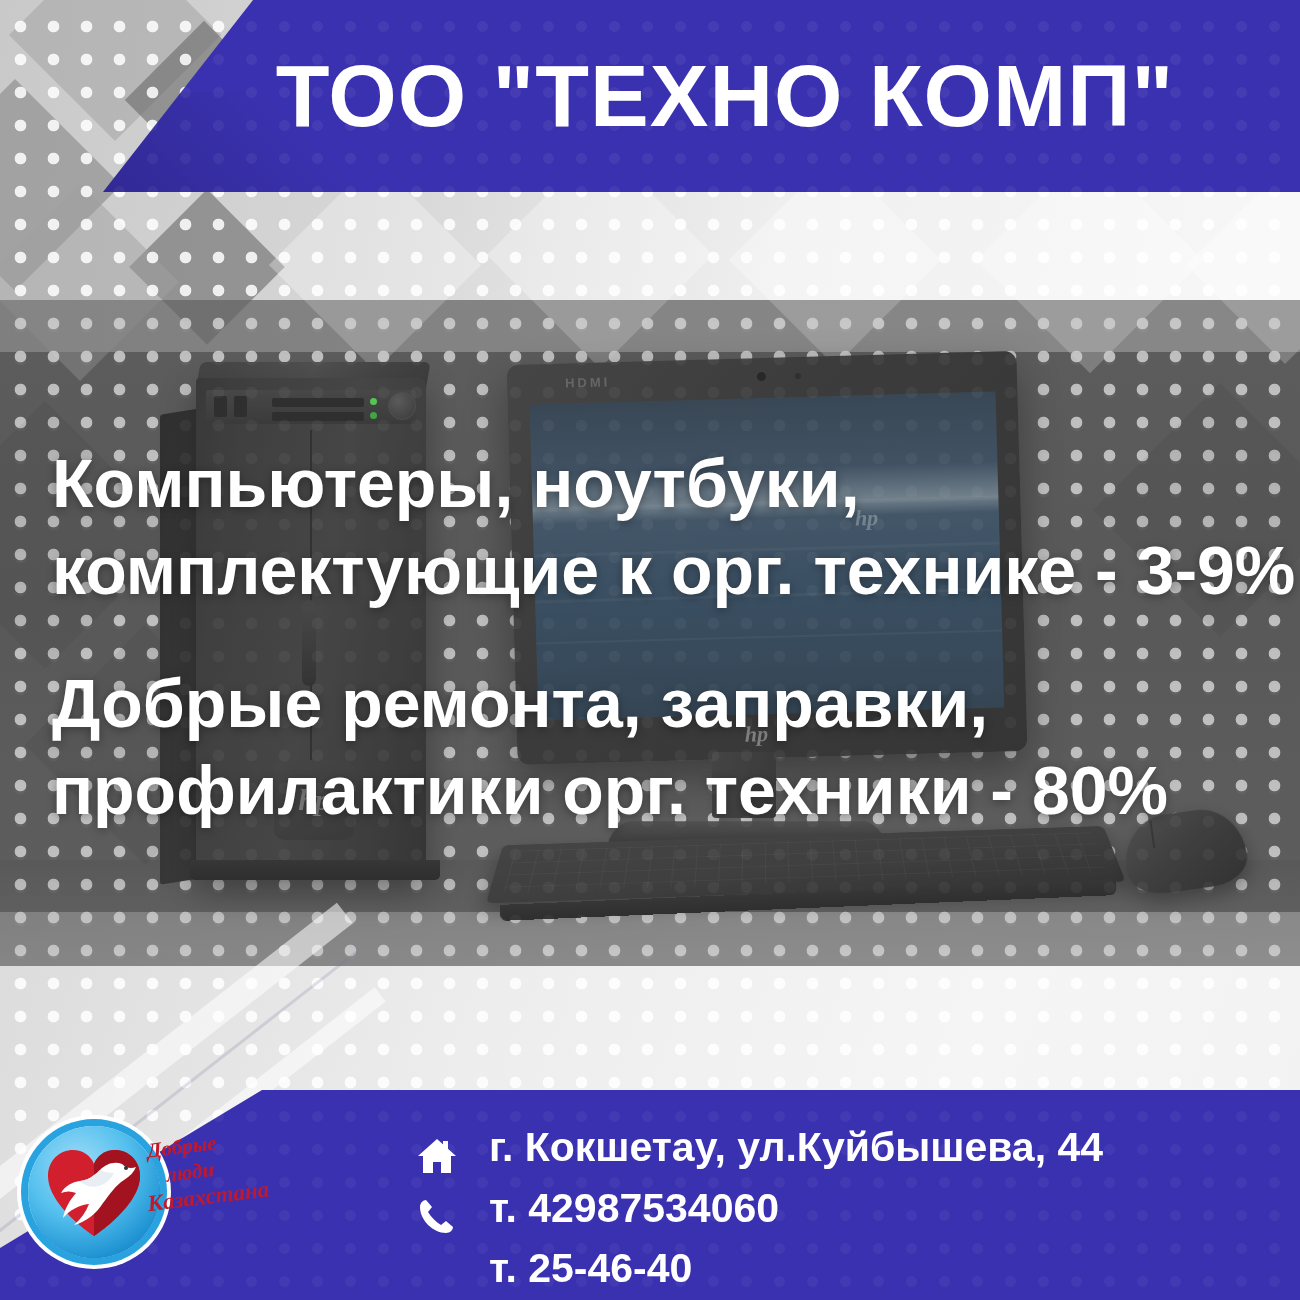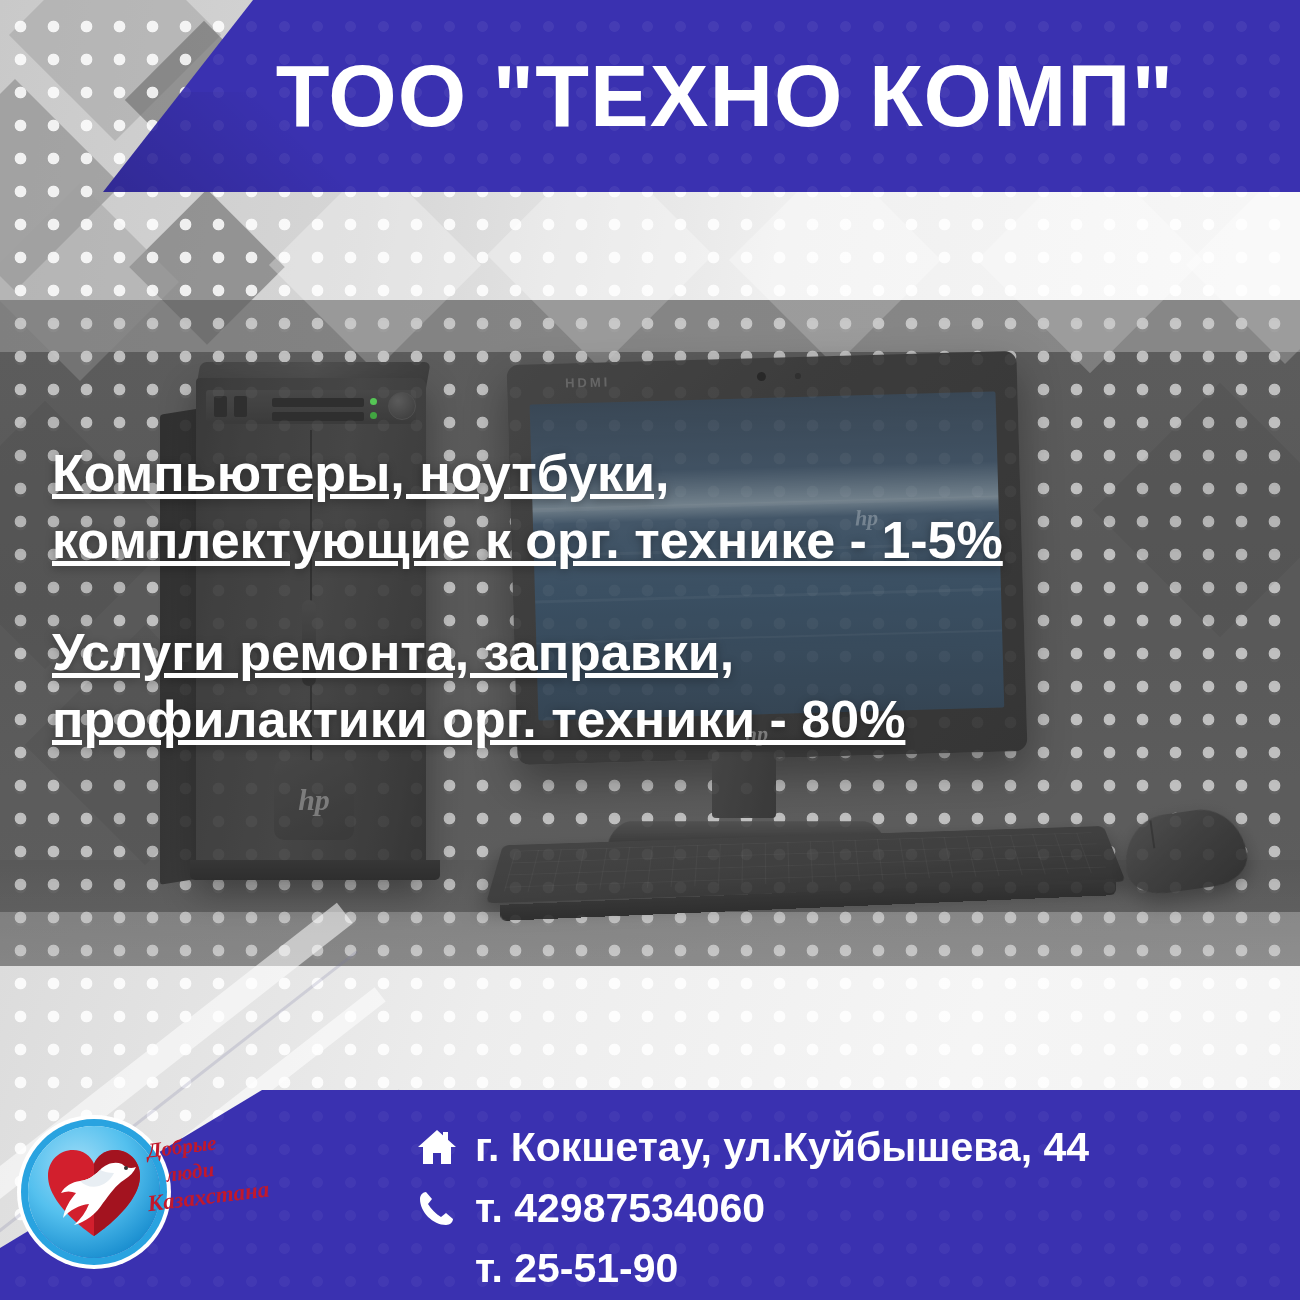--- a/index.html
+++ b/index.html
@@ -168,24 +168,23 @@
     box-shadow:0 9px 20px rgba(0,0,0,.42);
   }
   .mouse-split{position:absolute;left:30px;top:4px;width:2px;height:28px;background:rgba(0,0,0,.35);}
 
   
   .photo-veil{position:absolute;inset:0;background:rgba(92,92,92,.30);mix-blend-mode:luminosity;}
 
   
   #copy{
     position:absolute;left:52px;top:440px;width:1215px;
-    color:#ffffff;font-weight:bold;font-size:52px;line-height:1.28;
+    color:#ffffff;font-weight:bold;font-size:68px;line-height:1.28;
     text-shadow:0 2px 10px rgba(0,0,0,.35);
     font-family:"Liberation Sans",sans-serif;
-    text-decoration:underline;
   }
   #copy .para{margin:0 0 46px 0;}
   #copy .para:last-child{margin-bottom:0;}
   #copy .ln{display:block;white-space:nowrap;}
 
   
   #footer-banner{
     position:absolute;left:0;top:1090px;width:1300px;height:210px;
     background:#3a31b0;
     clip-path:polygon(262px 0, 1300px 0, 1300px 210px, 0 210px, 0 158px);
@@ -193,21 +192,21 @@
   #footer-banner .fdots{
     position:absolute;inset:0;
     background-image:radial-gradient(circle, rgba(255,255,255,.04) 5px, rgba(255,255,255,0) 5.8px);
     background-size:33px 33px;background-position:4px 10px;
   }
   #contact-list{
     position:absolute;left:415px;top:1117px;width:860px;
     color:#fff;font-weight:bold;font-size:41px;line-height:1.48;
     font-family:"Liberation Sans",sans-serif;
   }
-  .c-row{display:flex;align-items:center;gap:16px;white-space:nowrap;}
+  .c-row{display:flex;align-items:flex-end;gap:30px;white-space:nowrap;}
   .c-ico{width:44px;min-width:44px;height:44px;display:flex;align-items:center;justify-content:center;}
   .c-ico svg{display:block;}
   .c-ico.blank{visibility:hidden;}
 
   
   #sponsor-logo{position:absolute;left:22px;top:1118px;width:230px;height:170px;}
   .logo-circle{
     position:absolute;left:6px;top:8px;width:132px;height:132px;border-radius:50%;
     background:radial-gradient(circle at 38% 30%,#9fdcf7 0%,#54c0ee 42%,#1b8fd0 78%,#0d6fae 100%);
     box-shadow:0 0 0 7px #29a3e0, 0 0 0 11px #ffffff;
@@ -310,24 +309,24 @@
 
   <div id="header-banner">
     <div class="hdots"></div>
     <div class="hshade"></div>
   </div>
   <div id="poster-title">ТОО "ТЕХНО КОМП"</div>
 
   <div id="copy">
     <div class="para">
       <span class="ln">Компьютеры, ноутбуки,</span>
-      <span class="ln">комплектующие к орг. технике - 1-5%</span>
+      <span class="ln">комплектующие к орг. технике - 3-9%</span>
     </div>
     <div class="para">
-      <span class="ln">Услуги ремонта, заправки,</span>
+      <span class="ln">Добрые ремонта, заправки,</span>
       <span class="ln">профилактики орг. техники - 80%</span>
     </div>
   </div>
 
   <div id="footer-banner">
     <div class="fdots"></div>
   </div>
 
   <div id="contact-list">
     <div class="c-row">
@@ -342,21 +341,21 @@
     <div class="c-row">
       <span class="c-ico">
         <svg width="40" height="40" viewBox="0 0 40 40" aria-hidden="true">
           <path d="M9 4 C6 4 3 7 3 11 C3 24 16 37 29 37 C33 37 36 34 36 31 L29 25 L24 29 C19 26 14 21 11 16 L15 11 Z" fill="#ffffff"></path>
         </svg>
       </span>
       <span>т. 42987534060</span>
     </div>
     <div class="c-row">
       <span class="c-ico blank"></span>
-      <span>т. 25-51-90</span>
+      <span>т. 25-46-40</span>
     </div>
   </div>
 
   <div id="sponsor-logo">
     <div class="logo-circle"></div>
     <svg class="logo-heart" viewBox="0 0 100 96">
       <path d="M50 92 C50 92 4 62 4 32 C4 16 16 6 29 6 C39 6 47 12 50 20 C53 12 61 6 71 6 C84 6 96 16 96 32 C96 62 50 92 50 92 Z" fill="#d21f2d"></path>
       <path d="M50 92 C50 92 96 62 96 32 C96 16 84 6 71 6 C61 6 53 12 50 20 Z" fill="#a3131f"></path>
     </svg>
     <svg class="logo-dove" viewBox="0 0 86 84">

